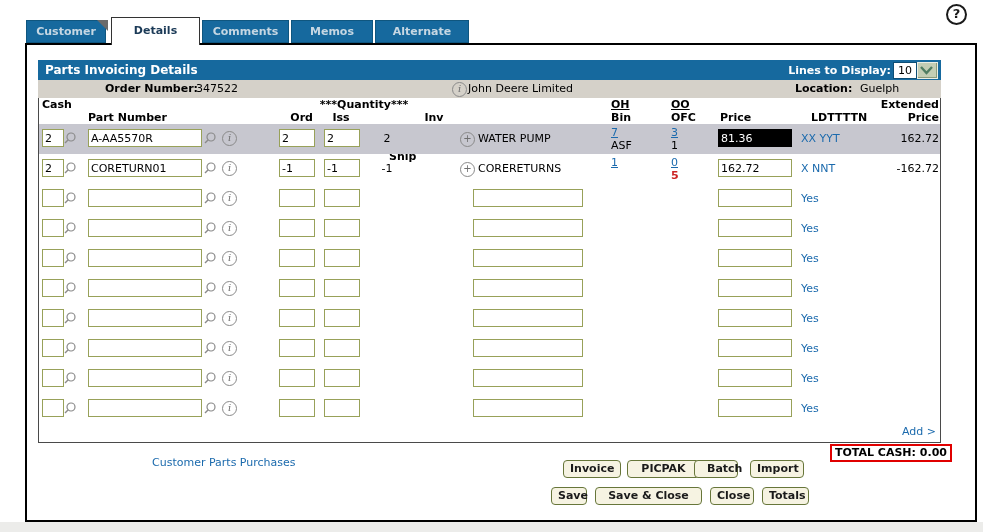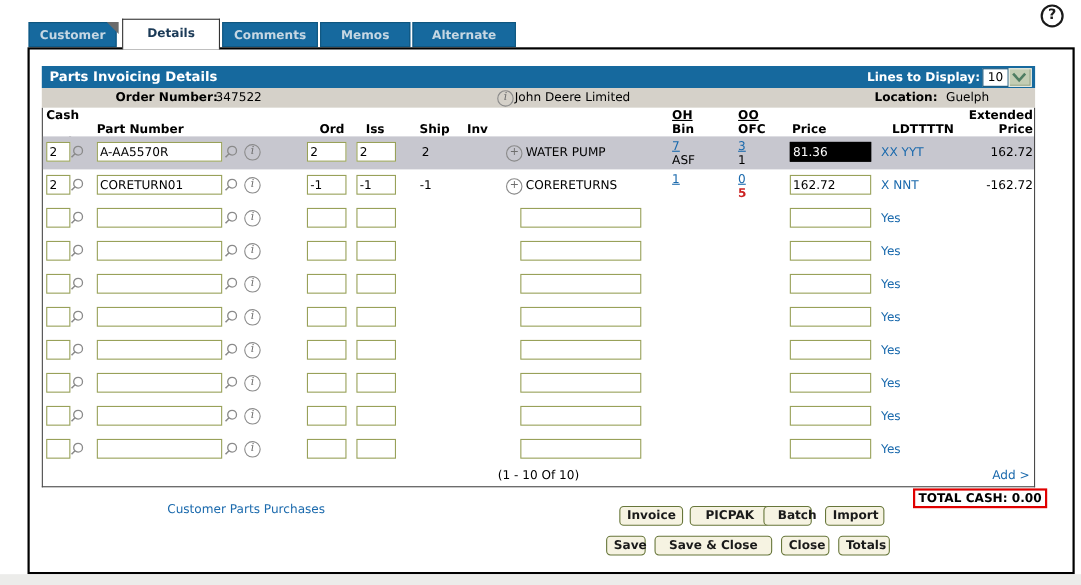--- a/index.html
+++ b/index.html
@@ -113,23 +113,24 @@
   <span style="left:430px;">John Deere Limited</span>
   <span class="lbl" style="left:757px;">Location:</span>
   <span style="left:822px;">Guelph</span>
 </div>
 
 <div class="table">
   <div class="thead">
     <span class="l1" style="left:3px;">Cash</span>
     <span class="l2" style="left:3px;margin-top:12px;">Code</span>
     <span class="l2" style="left:49px;">Part Number</span>
+    <span class="l1" style="left:240px;width:170px;text-align:center;">***Quantity***</span>
     <span class="l2" style="left:240px;width:34px;text-align:right;">Ord</span>
     <span class="l2" style="left:285px;width:34px;text-align:center;">Iss</span>
-    <span class="l2" style="left:338px;width:36px;text-align:center;">Ship</span>
+    <span class="l2" style="left:350px;width:36px;text-align:left;margin-top:39px;">Ship</span>
     <span class="l2" style="left:380px;width:30px;text-align:center;">Inv</span>
     <span class="l2" style="left:452px;margin-top:22px;">Description</span>
     <span class="l1 und" style="left:572px;">OH</span>
     <span class="l2" style="left:572px;">Bin</span>
     <span class="l1 und" style="left:632px;">OO</span>
     <span class="l2" style="left:632px;">OFC</span>
     <span class="l2" style="left:681px;">Price</span>
     <span class="l2" style="left:772px;">LDTTTTN</span>
     <span class="l1" style="left:810px;width:90px;text-align:right;">Extended</span>
     <span class="l2" style="left:810px;width:90px;text-align:right;">Price</span>
@@ -406,21 +407,20 @@
 
     <input class="ibx desc-in" style="">
 
     <input class="ibx price-in" style="">
     <span class="ldt-t">Yes</span>
 
   </div>
     </div>
 
   <div class="pager">
-    <span class="pgtxt">(1 - 10 Of 10)</span>
     <span class="addlnk">Add &gt;</span>
   </div>
 </div>
 
 <div class="totalcash">
   <span>TOTAL CASH:</span>
   <span>0.00</span>
 </div>
 <div class="cpp">Customer Parts Purchases</div>
 <div class="btn b-invoice">Invoice</div>

